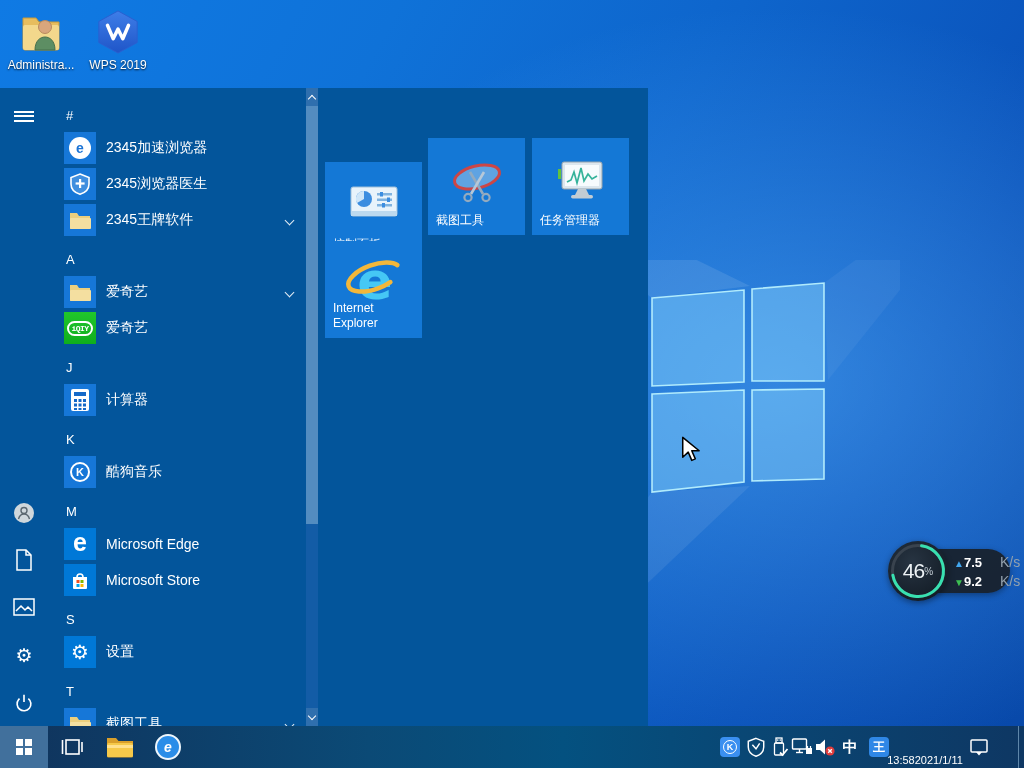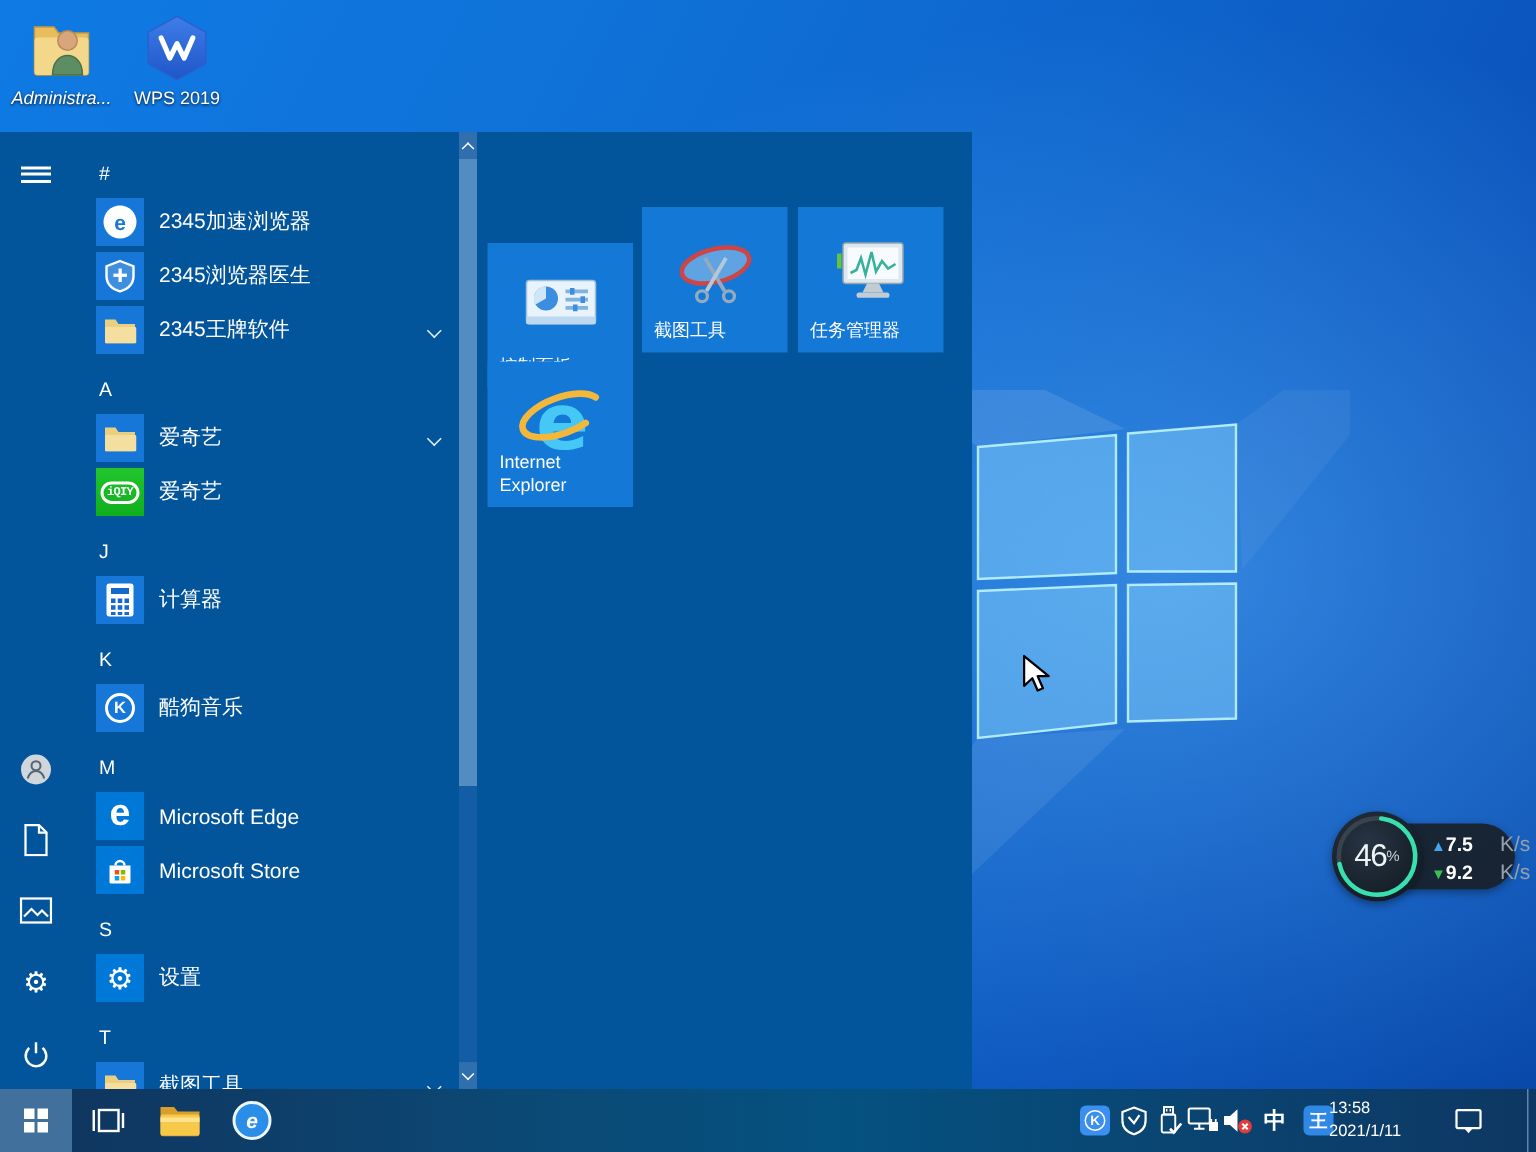--- a/index.html
+++ b/index.html
@@ -71,22 +71,22 @@
   #ncircsvg { position:absolute; left:0; top:0; }
 
   
   #taskbar { left:0; top:726px; width:1024px; height:42px;
     background:linear-gradient(90deg,#10335c 0%,#0b4a76 36%,#045180 55%,#0a4572 76%,#0e3763 100%); }
   #start-btn { left:0; top:0; width:48px; height:42px; background:#41709c; display:flex; align-items:center; justify-content:center; }
   .winlogo { display:grid; grid-template-columns:7px 7px; grid-template-rows:7px 7px; gap:2px; }
   .winlogo i { background:#fff; }
   .tb-btn { top:0; height:42px; width:40px; display:flex; align-items:center; justify-content:center; }
   .tray-ic { top:0; height:42px; display:flex; align-items:center; justify-content:center; }
-  #clock { left:886px; top:0; width:78px; height:42px; color:#fff; font-size:11px; display:flex; flex-direction:column;
-    align-items:flex-start; justify-content:center; line-height:1.35; }
+  #clock { left:886px; top:0; width:78px; height:42px; color:#fff; font-size:11px; display:flex; flex-direction:row;
+    align-items:flex-end; justify-content:center; line-height:1.35; }
   #show-desktop { left:1018px; top:0; width:6px; height:42px; border-left:1px solid rgba(160,200,230,.55); }
   .ime { color:#fff; font-size:15px; font-weight:bold; }
   .traysq { width:20px; height:20px; border-radius:4px; background:#2f87e6; display:flex; align-items:center; justify-content:center;
     color:#fff; font-weight:bold; }
   .browser-circle { width:26px; height:26px; border-radius:50%; background:#2a8de8; border:2px solid #eef6fc;
     display:flex; align-items:center; justify-content:center; color:#fff; font-weight:bold; font-size:14px; font-style:italic; }
 </style>
 </head>
 <body>
 
@@ -97,21 +97,21 @@
     <polygon points="224,23 420,-120 228,120" fill="rgba(255,255,255,0.05)"></polygon>
     <g fill="rgba(140,215,255,0.45)" stroke="rgba(190,245,255,0.9)" stroke-width="1.6">
       <polygon points="52,38 144,30 144,122 52,126"></polygon>
       <polygon points="152,29 224,23 224,121 152,121"></polygon>
       <polygon points="52,134 144,130 144,222 52,232"></polygon>
       <polygon points="152,130 224,129 224,219 152,221"></polygon>
     </g>
   </svg>
 </div>
 
-<div class="desk-icon abs" style="left:2px;top:8px;font-style:italic;">
+<div class="desk-icon abs" style="left:2px;top:8px;">
   <div class="glyphbox">
     <svg width="48" height="48" viewBox="0 0 48 48">
       <path d="M6 10 h13 l3 4 h20 v26 a2 2 0 0 1 -2 2 H8 a2 2 0 0 1 -2 -2 Z" fill="#e7bd5e" stroke="#c69a3a"></path>
       <rect x="6" y="17" width="36" height="25" rx="2" fill="#f3d88c"></rect>
       <circle cx="28" cy="19" r="6.5" fill="#d9a67c" stroke="#b98a5e"></circle>
       <path d="M18 42 c0-9 5-13 10-13 s10 4 10 13 Z" fill="#5d8e63" stroke="#47704c"></path>
     </svg>
   </div>
   <div class="lbl">Administra...</div>
 </div>

